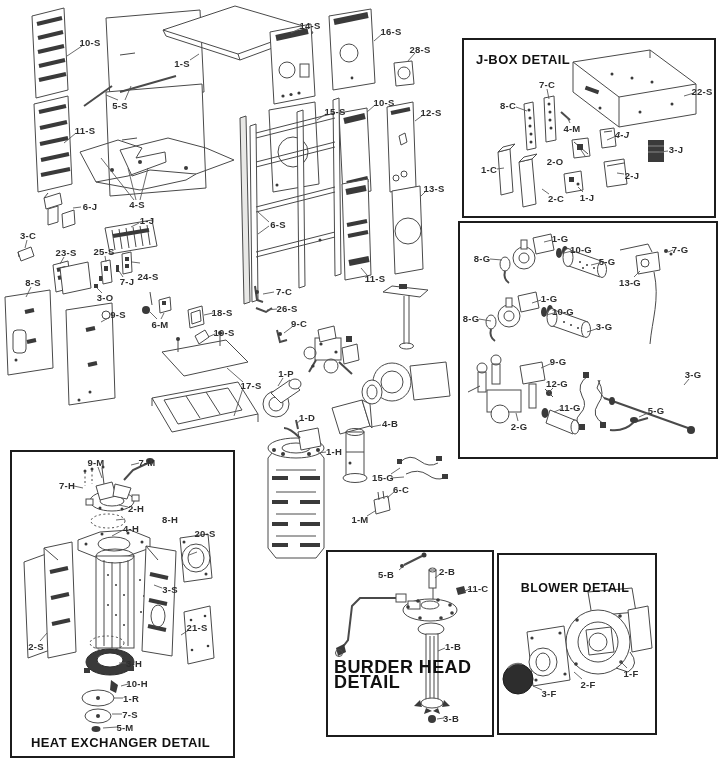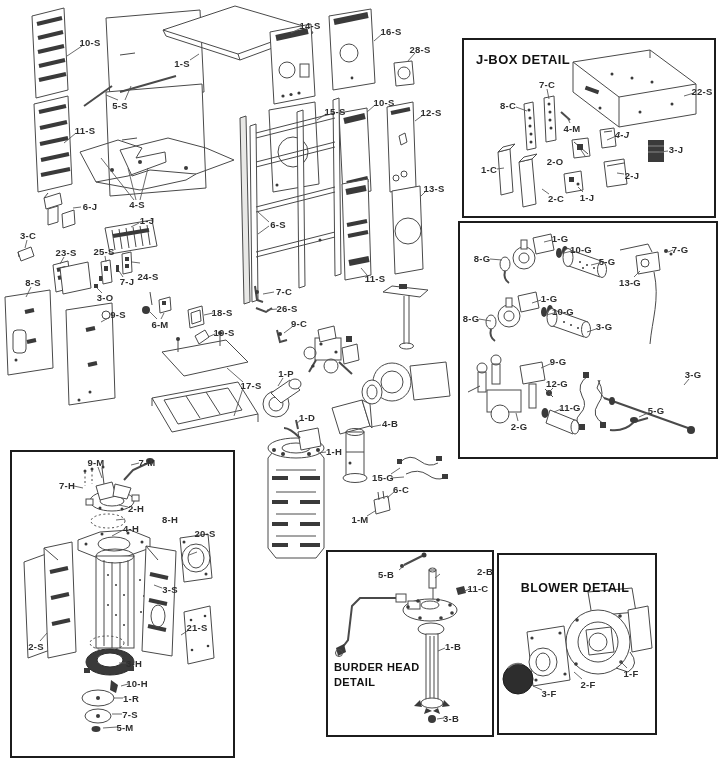--- a/index.html
+++ b/index.html
@@ -604,21 +604,22 @@
     </g>
   </svg>
 
   <div class="dbox" style="left:462px;top:38px;width:250px;height:176px;"></div>
   <div class="dbox" style="left:458px;top:221px;width:256px;height:234px;"></div>
   <div class="dbox" style="left:10px;top:450px;width:221px;height:304px;"></div>
   <div class="dbox" style="left:326px;top:550px;width:164px;height:183px;"></div>
   <div class="dbox" style="left:497px;top:553px;width:156px;height:178px;"></div>
 
   <div class="dtitle" style="left:476px;top:52px;font-size:13px;">J-BOX DETAIL</div>
-  <div class="dtitle" style="left:334px;top:660px;font-size:11px;line-height:15px;">
+  <div class="dtitle" style="left:10px;top:735px;width:221px;text-align:center;font-size:13px;">HEAT EXCHANGER DETAIL</div>
+  <div class="dtitle" style="left:334px;top:660px;font-size:18px;line-height:15px;">
     <span>BURDER HEAD</span><br>
     <span>DETAIL</span>
   </div>
   <div class="dtitle" style="left:497px;top:581px;width:156px;text-align:center;font-size:12.5px;">BLOWER DETAIL</div>
 
 
   <svg id="leader-lines" width="720" height="761" viewBox="0 0 720 761">
       <line x1="82" y1="46" x2="67" y2="56"></line>
       <line x1="190" y1="60" x2="199" y2="54"></line>
       <line x1="118" y1="100" x2="106" y2="95"></line>
@@ -790,21 +791,21 @@
       <span class="callout" style="left: 205px; top: 533px;">20-S</span>
       <span class="callout" style="left: 170px; top: 589px;">3-S</span>
       <span class="callout" style="left: 197px; top: 627px;">21-S</span>
       <span class="callout" style="left: 36px; top: 646px;">2-S</span>
       <span class="callout" style="left: 134px; top: 663px;">3-H</span>
       <span class="callout" style="left: 137px; top: 683px;">10-H</span>
       <span class="callout" style="left: 131px; top: 698px;">1-R</span>
       <span class="callout" style="left: 130px; top: 714px;">7-S</span>
       <span class="callout" style="left: 125px; top: 727px;">5-M</span>
       <span class="callout" style="left: 386px; top: 574px;">5-B</span>
-      <span class="callout" style="left: 447px; top: 571px; margin-left: 38px;">2-B</span>
+      <span class="callout" style="left: 447px; top: 571px;">2-B</span>
       <span class="callout" style="left: 478px; top: 588px;">11-C</span>
       <span class="callout" style="left: 453px; top: 646px;">1-B</span>
       <span class="callout" style="left: 451px; top: 718px;">3-B</span>
       <span class="callout" style="left: 631px; top: 673px;">1-F</span>
       <span class="callout" style="left: 588px; top: 684px;">2-F</span>
       <span class="callout" style="left: 549px; top: 693px;">3-F</span>
     </div>
 
 </div>
 

